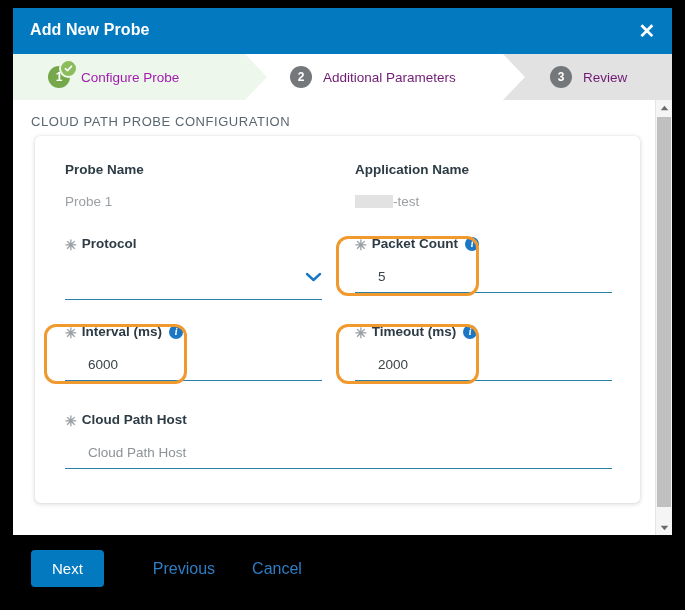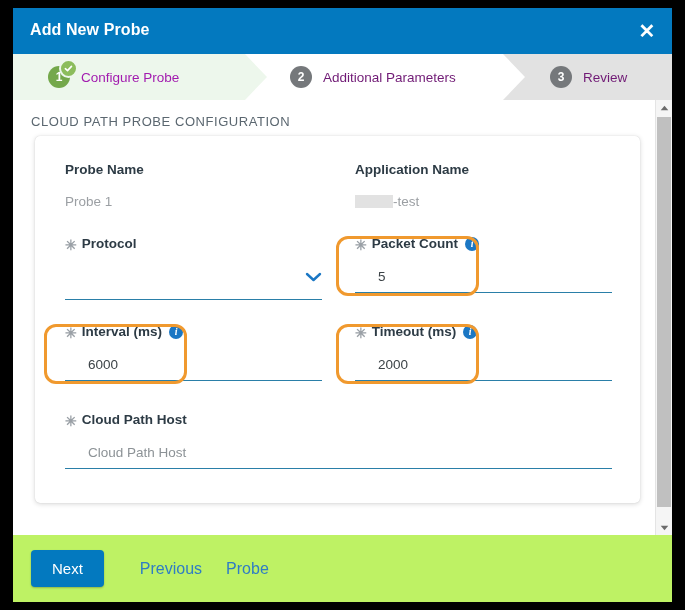--- a/index.html
+++ b/index.html
@@ -280,25 +280,25 @@
     width: 14px;
     height: 390px;
     background: #c0c0c0;
     cursor: pointer;
   }
 
   
   .footer {
     flex: 0 0 auto;
     height: 67px;
-    background: #bef264;
+    background: #000000;
     display: flex;
     align-items: center;
     padding-left: 18px;
-    gap: 0;
+    gap: 13px;
   }
   .btn-primary {
     background: #0379bf;
     color: #ffffff;
     font-size: 15px;
     border: none;
     border-radius: 4px;
     padding: 10px 21px;
     cursor: pointer;
     font-family: "Liberation Sans", sans-serif;
@@ -446,16 +446,16 @@
         <svg width="9" height="6" viewBox="0 0 10 7" aria-hidden="true">
             <path d="M5 6.2 L0.6 0.8 L9.4 0.8 Z" fill="#6b6b6b"></path>
           </svg>
       </div>
     </div>
   </div>
 
   <div class="footer">
     <button class="btn-primary">Next</button>
     <button class="btn-link first">Previous</button>
-    <button class="btn-link">Probe</button>
+    <button class="btn-link">Cancel</button>
   </div>
 
 </div>
 
 </body></html>

